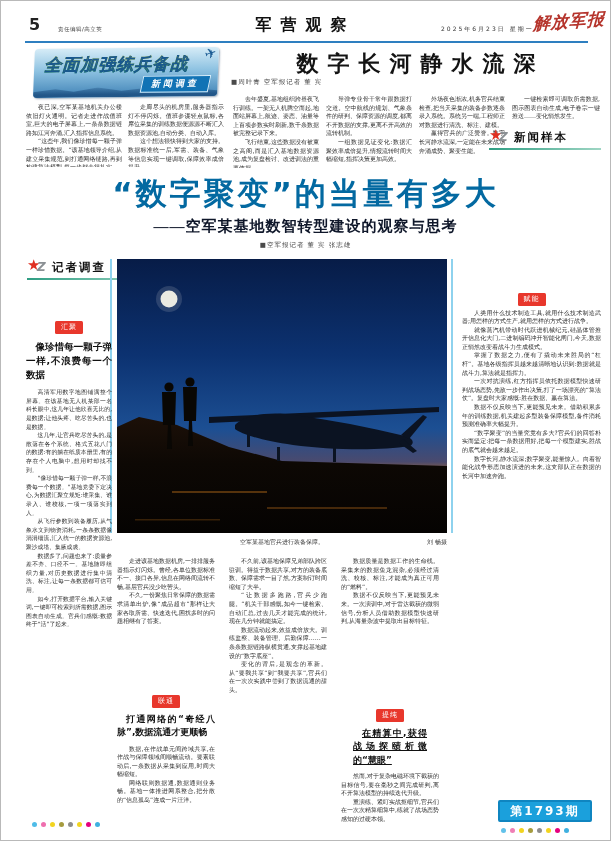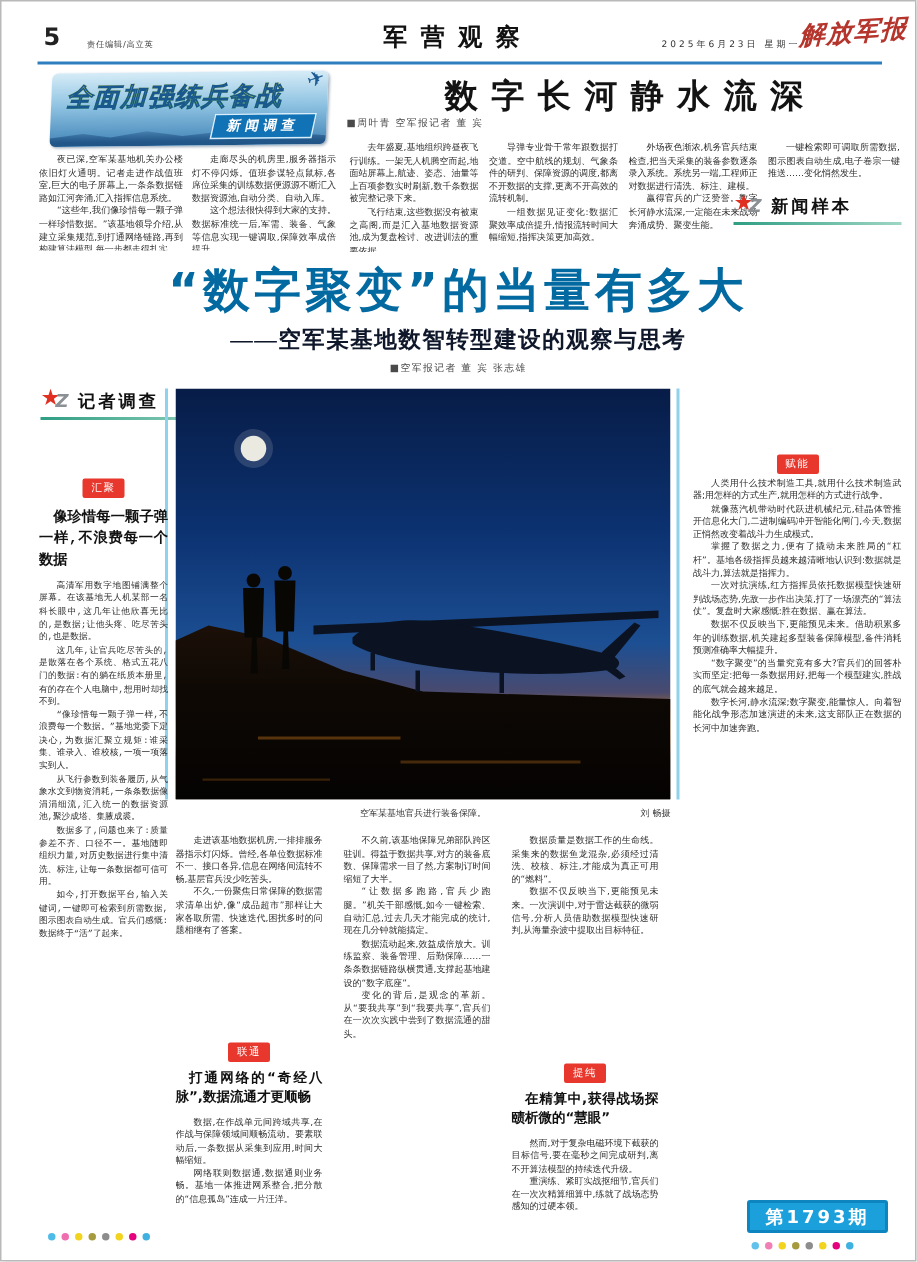--- a/index.html
+++ b/index.html
@@ -188,34 +188,34 @@
         <path d="M45,133 L59,133 L58,166 L54,166 L55,190 L50,190 L51,166 L46,166 Z"></path>
         <circle cx="73" cy="123" r="4.6"></circle>
         <path d="M66,128 L80,128 L79,162 L75,162 L76,187 L71,187 L72,162 L67,162 Z"></path>
       </g>
     </svg>
   </div>
 
   <div class="abs caption" style="left:116px; top:537px; width:330px; text-align:center;">空军某基地官兵进行装备保障。</div>
   <div class="abs caption" style="left:396px; top:537px; width:50px; text-align:right;">刘 畅摄</div>
 
-  <div class="abs colflow" style="left:25px; top:310px; width:86px; height:508px;font-family:Liberation Mono, monospace;">
+  <div class="abs colflow" style="left:25px; top:310px; width:86px; height:508px;">
     <div class="labelrow"><span class="seclabel">汇聚</span></div>
     <div class="subhead" style="margin:3px 0 6px;">像珍惜每一颗子弹一样,不浪费每一个数据</div>
     <div class="tiny" style="flex:1; font-size:5.8px;">
         <p>高清军用数字地图铺满整个屏幕。在该基地无人机某部一名科长眼中,这几年让他欣喜无比的,是数据;让他头疼、吃尽苦头的,也是数据。</p>
         <p>这几年,让官兵吃尽苦头的,是散落在各个系统、格式五花八门的数据:有的躺在纸质本册里,有的存在个人电脑中,想用时却找不到。</p>
         <p>“像珍惜每一颗子弹一样,不浪费每一个数据。”基地党委下定决心,为数据汇聚立规矩:谁采集、谁录入、谁校核,一项一项落实到人。</p>
         <p>从飞行参数到装备履历,从气象水文到物资消耗,一条条数据像涓涓细流,汇入统一的数据资源池,聚沙成塔、集腋成裘。</p>
         <p>数据多了,问题也来了:质量参差不齐、口径不一。基地随即组织力量,对历史数据进行集中清洗、标注,让每一条数据都可信可用。</p>
         <p>如今,打开数据平台,输入关键词,一键即可检索到所需数据,图示图表自动生成。官兵们感慨:数据终于“活”了起来。</p>
       </div>
   </div>
 
-  <div class="abs colflow" style="left:461px; top:292px; width:139px; height:510px;">
+  <div class="abs colflow" style="left:461px; top:282px; width:139px; height:510px;">
     <div class="labelrow"><span class="seclabel">赋能</span></div>
     <div class="tiny" style="flex:1;">
         <p>人类用什么技术制造工具,就用什么技术制造武器;用怎样的方式生产,就用怎样的方式进行战争。</p>
         <p>就像蒸汽机带动时代跃进机械纪元,硅晶体管推开信息化大门,二进制编码冲开智能化闸门,今天,数据正悄然改变着战斗力生成模式。</p>
         <p>掌握了数据之力,便有了撬动未来胜局的“杠杆”。基地各级指挥员越来越清晰地认识到:数据就是战斗力,算法就是指挥力。</p>
         <p>一次对抗演练,红方指挥员依托数据模型快速研判战场态势,先敌一步作出决策,打了一场漂亮的“算法仗”。复盘时大家感慨:胜在数据、赢在算法。</p>
         <p>数据不仅反映当下,更能预见未来。借助积累多年的训练数据,机关建起多型装备保障模型,备件消耗预测准确率大幅提升。</p>
         <p>“数字聚变”的当量究竟有多大?官兵们的回答朴实而坚定:把每一条数据用好,把每一个模型建实,胜战的底气就会越来越足。</p>
         <p>数字长河,静水流深;数字聚变,能量惊人。向着智能化战争形态加速演进的未来,这支部队正在数据的长河中加速奔跑。</p>
       </div>
@@ -240,21 +240,21 @@
       <p>数据流动起来,效益成倍放大。训练监察、装备管理、后勤保障……一条条数据链路纵横贯通,支撑起基地建设的“数字底座”。</p>
       <p>变化的背后,是观念的革新。从“要我共享”到“我要共享”,官兵们在一次次实践中尝到了数据流通的甜头。</p>
     </div>
 
   <div class="abs colflow" style="left:340px; top:556px; width:98px; height:282px;">
     <div class="tiny" style="height:142px;">
         <p>数据质量是数据工作的生命线。采集来的数据鱼龙混杂,必须经过清洗、校核、标注,才能成为真正可用的“燃料”。</p>
         <p>数据不仅反映当下,更能预见未来。一次演训中,对于雷达截获的微弱信号,分析人员借助数据模型快速研判,从海量杂波中提取出目标特征。</p>
       </div>
     <div class="labelrow"><span class="seclabel">提纯</span></div>
-    <div class="subhead" style="font-size:9px; margin:2px 0 5px;">在精算中,获得战场探赜析微的“慧眼”</div>
+    <div class="subhead" style="font-size:9px; margin:2px 12px 5px;text-decoration:underline;">在精算中,获得战场探赜析微的“慧眼”</div>
     <div class="tiny" style="flex:1;">
         <p>然而,对于复杂电磁环境下截获的目标信号,要在毫秒之间完成研判,离不开算法模型的持续迭代升级。</p>
         <p>重演练、紧盯实战抠细节,官兵们在一次次精算细算中,练就了战场态势感知的过硬本领。</p>
       </div>
   </div>
 
   <div class="abs issuebadge" style="left:497px; top:799px; width:94px; height:22px;">第1793期</div>
   <div class="abs dotrow" style="left:500px; top:827px;">
       <span style="background: rgb(98, 194, 234);"></span>
       <span style="background: rgb(240, 127, 181);"></span>

